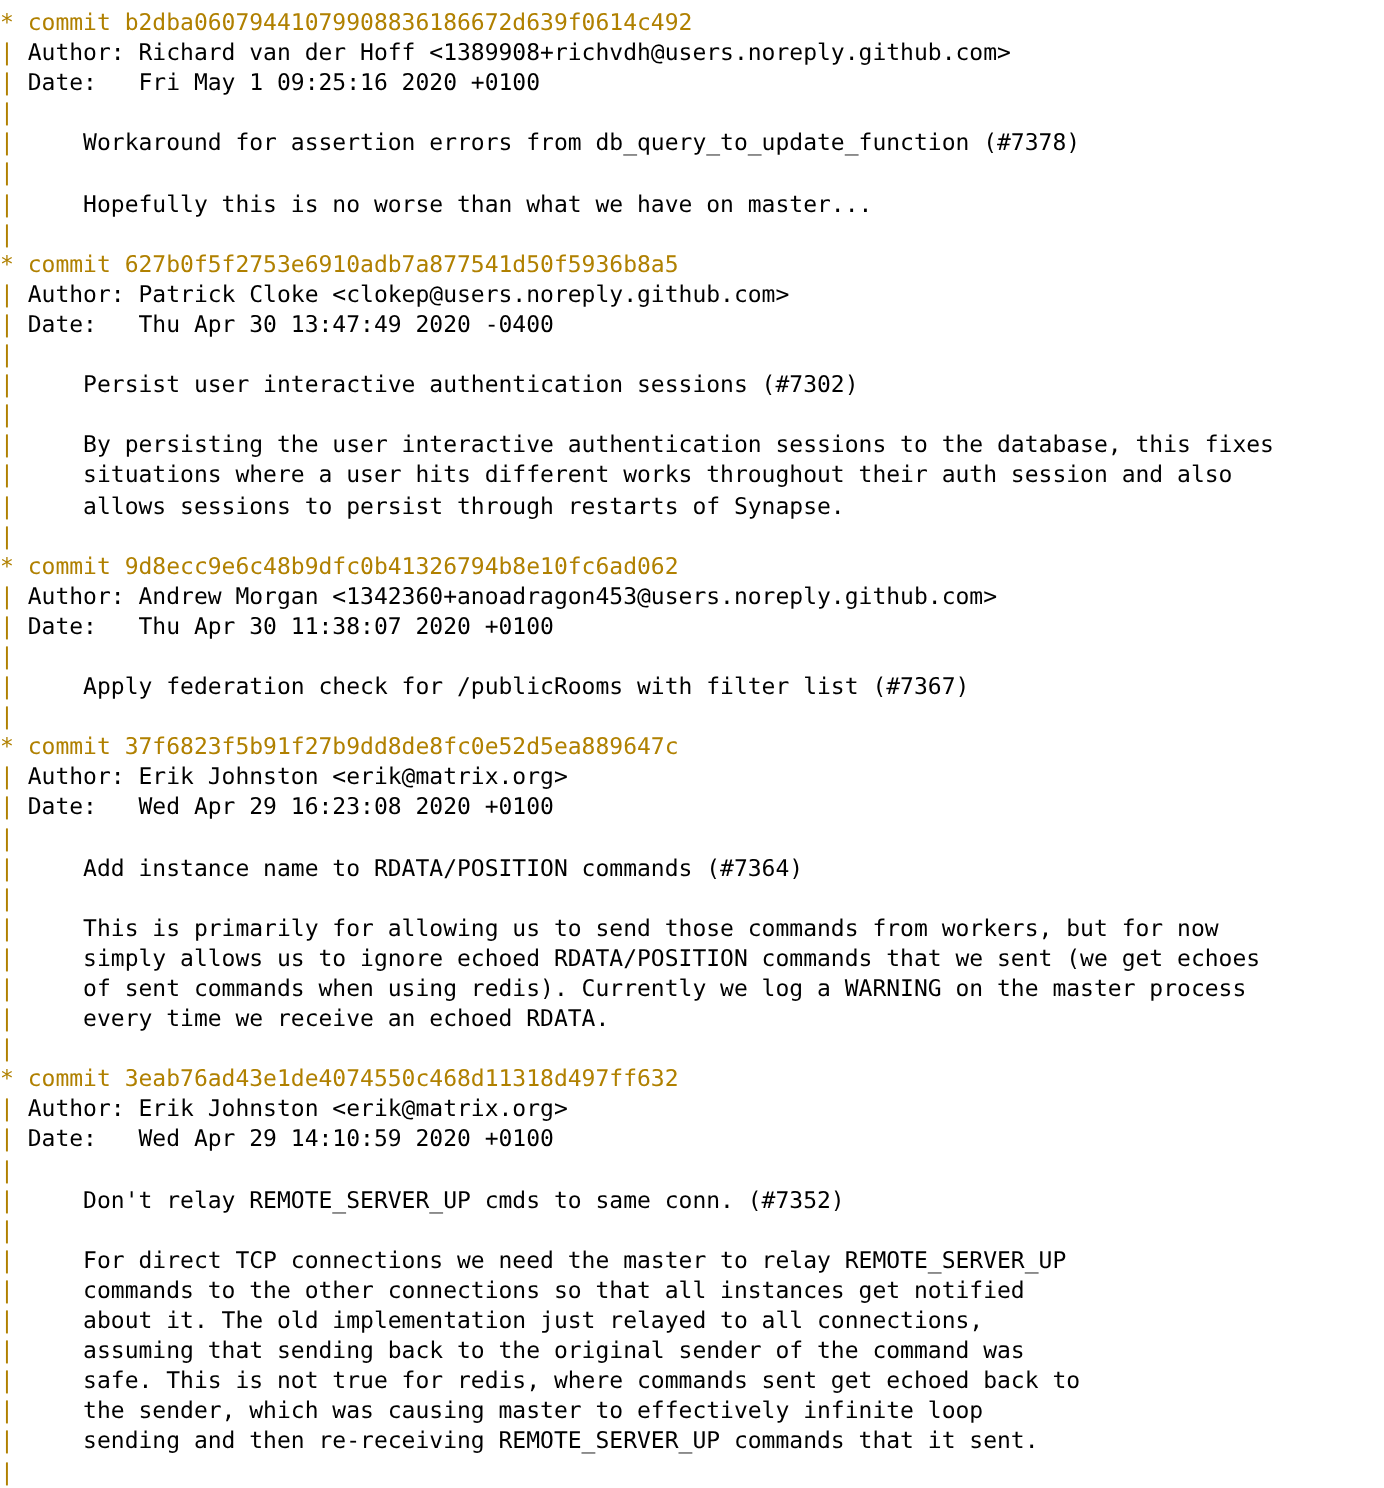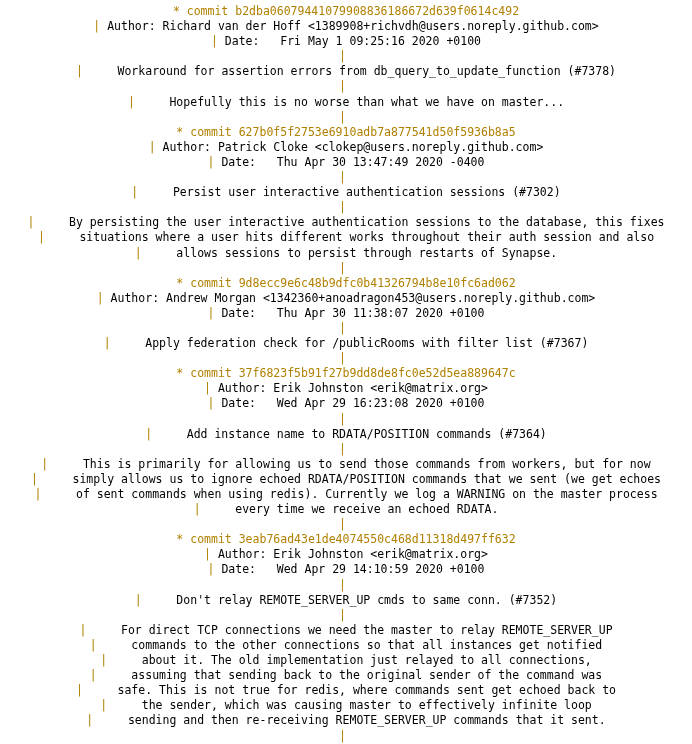--- a/index.html
+++ b/index.html
@@ -17,21 +17,20 @@
     color: #000000;
   }
   #log {
     padding: 4px 0 0 0;
     white-space: pre;
   }
   .line {
     display: block;
     white-space: pre;
     min-height: 15.1px;
-    text-align: center;
   }
   .gutter {
     color: #b08000;
     display: inline;
   }
   .commit-head {
     color: #b08000;
   }
   .txt {
     color: #000000;

